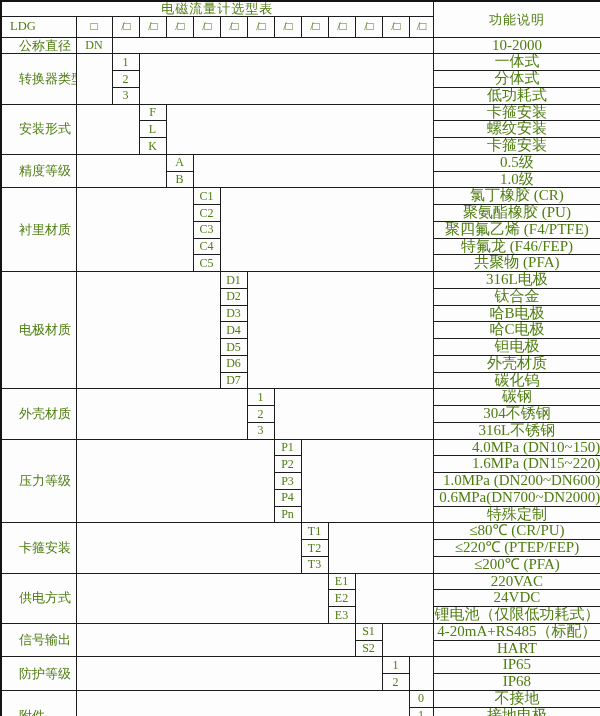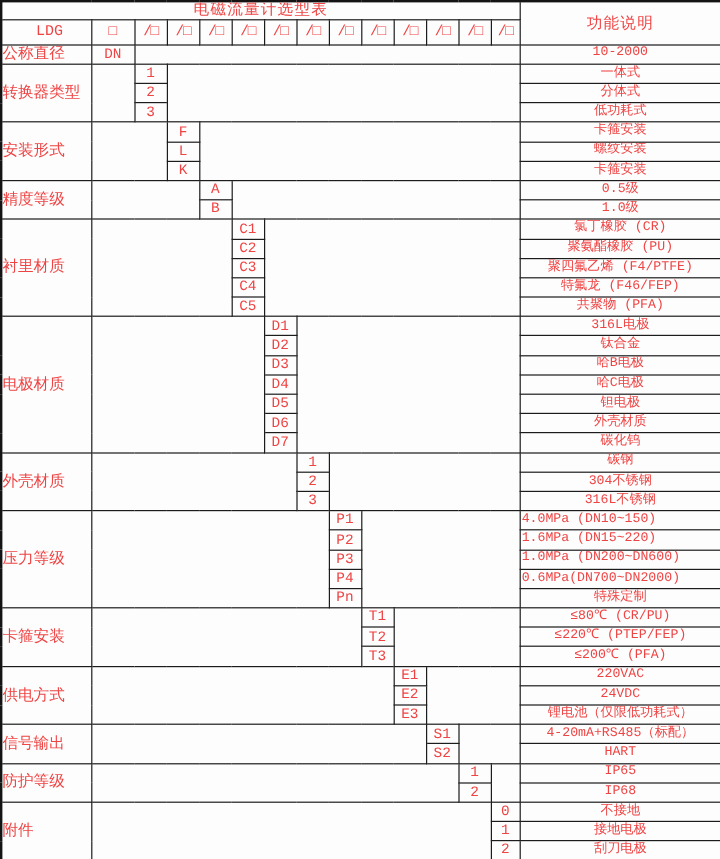--- a/index.html
+++ b/index.html
@@ -1,32 +1,32 @@
 <!DOCTYPE html>
 <html><head>
 <meta charset="utf-8">
 <style>
   html,body{margin:0;padding:0;background:#fff;}
-  .page{width:600px;height:716px;background:#fdfdfd;font-family:Liberation Mono, monospace;color:#ef4444;}
+  .page{width:600px;height:716px;background:#fdfdfd;font-family:Liberation Serif, serif;color:#4d7c0f;}
   table.sel{border-collapse:collapse;table-layout:fixed;width:600px;height:716px;border:2px solid #141414;}
   td{border:1px solid #1c1c1c;padding:0;margin:0;text-align:center;vertical-align:middle;
      font-size:12.5px;line-height:1.05;white-space:nowrap;overflow:hidden;}
   tr.title-row{height:15px;}
   tr.ldg-row{height:21px;}
   tr.data-row{height:16.19px;}
   tr.section-start td{border-top:1.6px solid #141414;}
   td.title-cell{font-size:13px;letter-spacing:1px;}
   td.func-header{font-size:13px;letter-spacing:1px;text-align:center;}
-  td.label-cell{text-align:left;padding-left:0;font-size:13px;}
-  td.model-prefix{text-align:left;padding-left:28px;}
+  td.label-cell{text-align:left;padding-left:17px;font-size:13px;}
+  td.model-prefix{text-align:left;padding-left:8px;}
   td.base-cell{font-size:12px;}
   td.slot-cell{font-size:12px;letter-spacing:-1px;}
   td.code-cell{font-size:12px;}
-  td.func-cell{font-size:11px;}
-  td.func-cell.align-left{text-align:left;padding-left:1px;}
+  td.func-cell{font-size:15px;}
+  td.func-cell.align-left{text-align:right;padding-left:1px;}
   td.spacer{border-top:1px solid #1c1c1c;}
 </style>
 </head>
 <body>
 
 <div class="page">
   <table class="sel">
     <colgroup>
       <col style="width:75px">
       <col style="width:36px">

